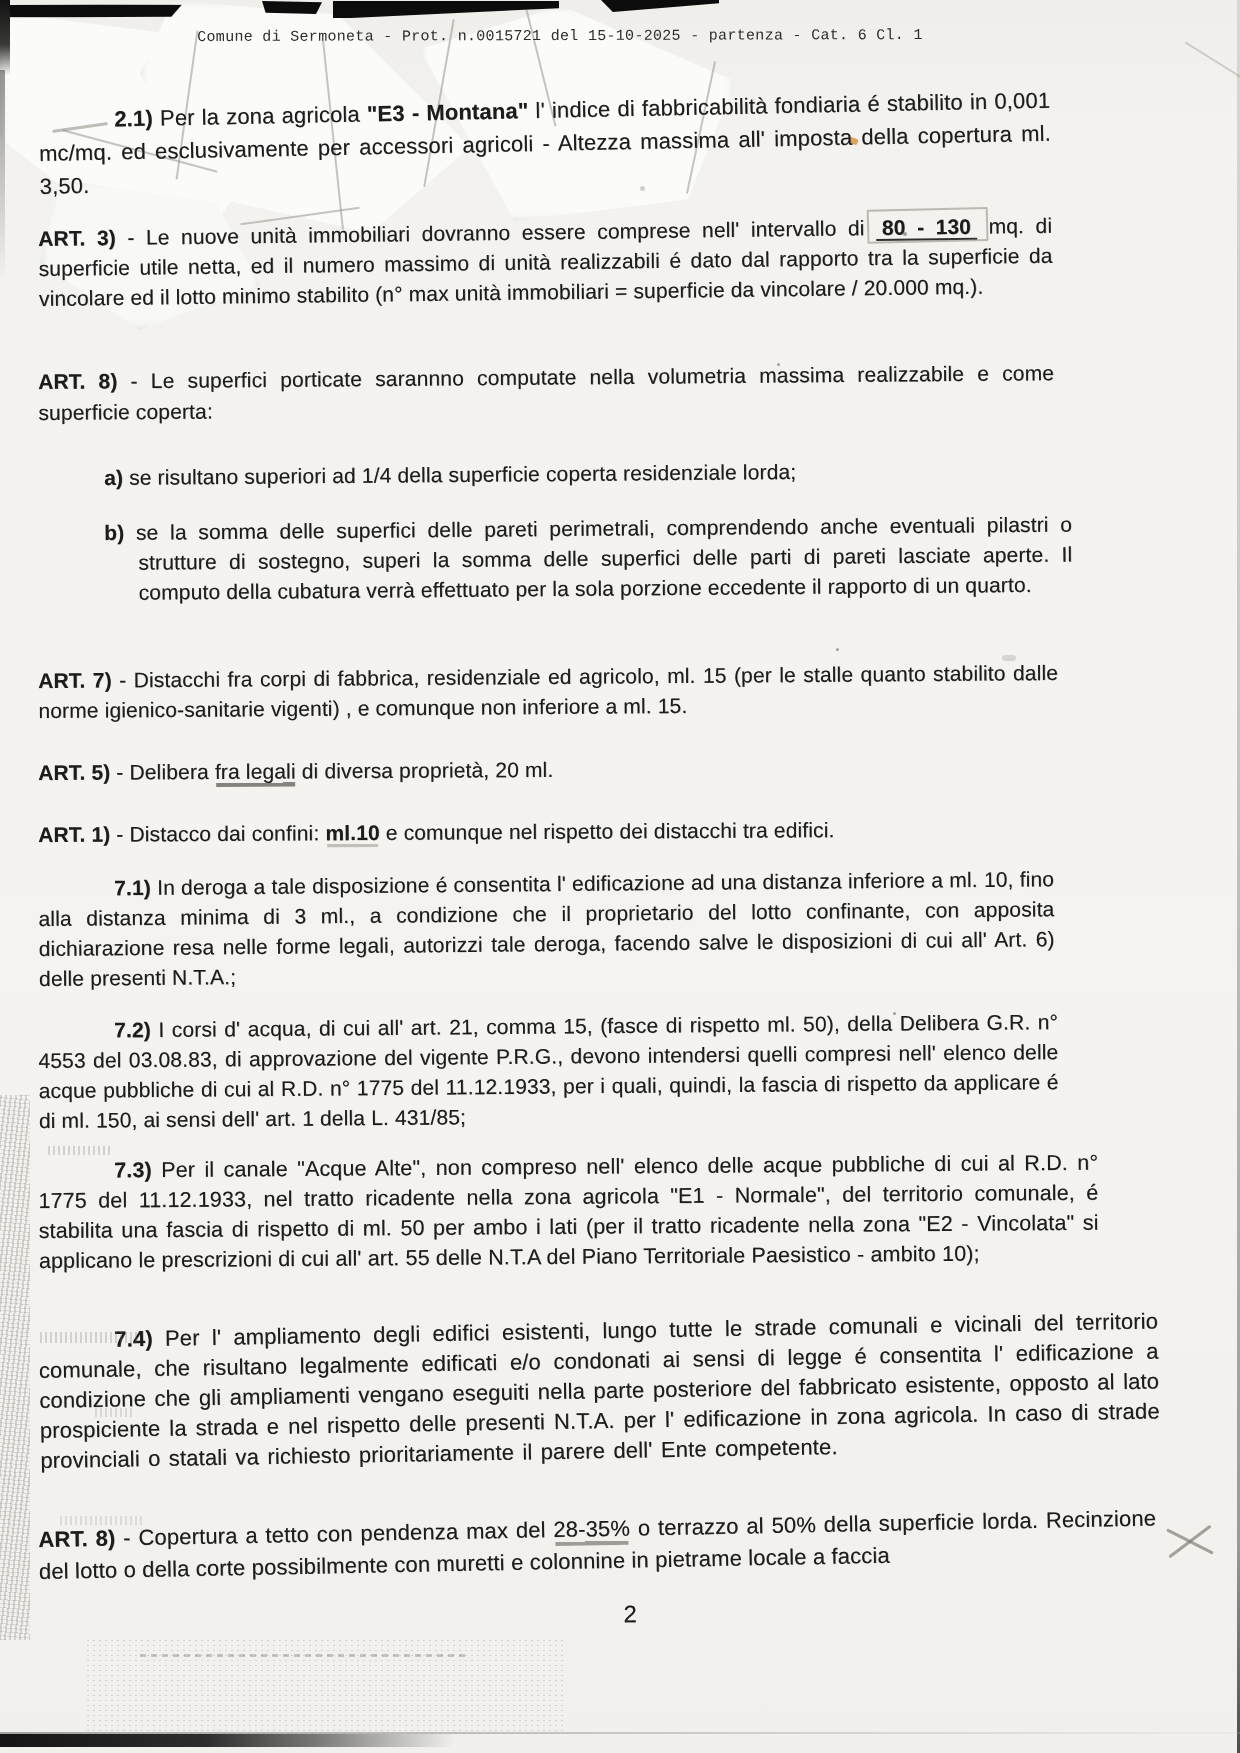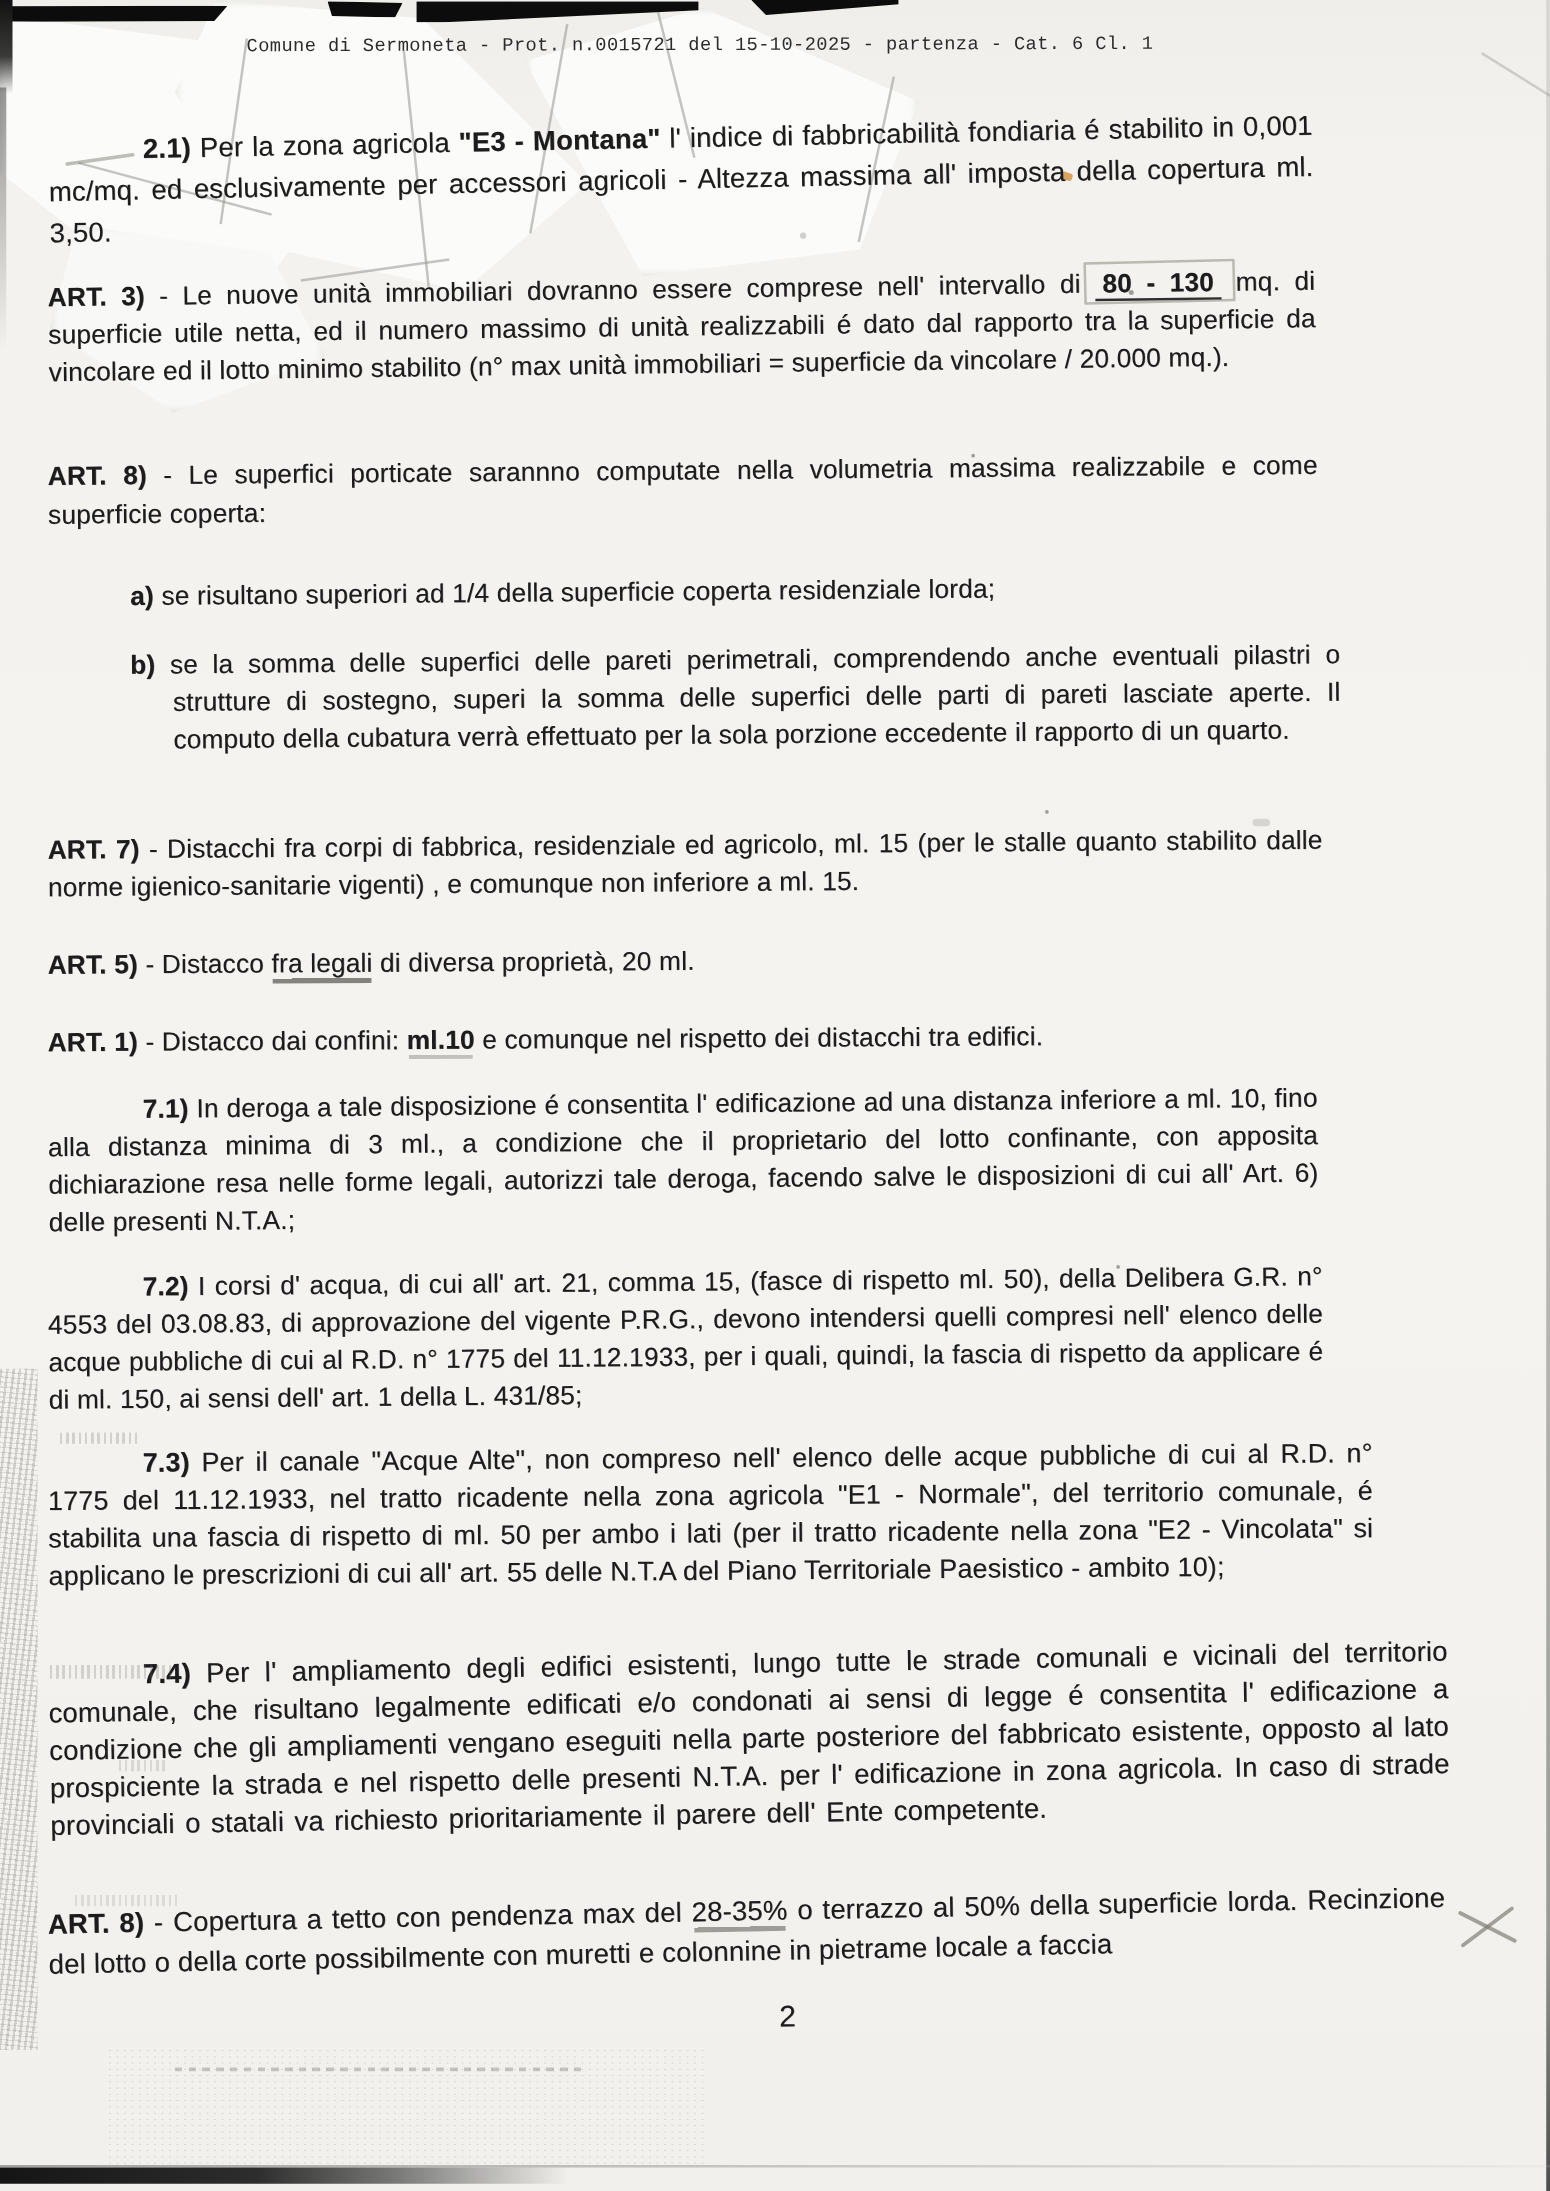--- a/index.html
+++ b/index.html
@@ -145,21 +145,21 @@
 
   <div class="para p-art3"><span class="b">ART. 3)</span><span> - Le nuove unità immobiliari dovranno essere comprese nell' intervallo di </span><span class="boxed">80 - 130</span><span> mq. di superficie utile netta, ed il numero massimo di unità realizzabili é dato dal rapporto tra la superficie da vincolare ed il lotto minimo stabilito (n° max unità immobiliari = superficie da vincolare / 20.000 mq.).</span></div>
 
   <div class="para p-art4"><span class="b">ART. 8)</span><span> - Le superfici porticate sarannno computate nella volumetria massima realizzabile e come superficie coperta:</span></div>
 
   <div class="para p-item-a"><span class="b">a)</span><span> se risultano superiori ad 1/4 della superficie coperta residenziale lorda;</span></div>
   <div class="para p-item-b"><span class="b">b)</span><span> se la somma delle superfici delle pareti perimetrali, comprendendo anche eventuali pilastri o strutture di sostegno, superi la somma delle superfici delle parti di pareti lasciate aperte. Il computo della cubatura verrà effettuato per la sola porzione eccedente il rapporto di un quarto.</span></div>
 
   <div class="para p-art5"><span class="b">ART. 7)</span><span> - Distacchi fra corpi di fabbrica, residenziale ed agricolo, ml. 15 (per le stalle quanto stabilito dalle norme igienico-sanitarie vigenti) , e comunque non inferiore a ml. 15.</span></div>
 
-  <div class="para p-art6"><span class="b">ART. 5)</span><span> - Distacco </span><span class="ul-dark">fra legali</span><span> di diversa proprietà, 20 ml.</span></div>
+  <div class="para p-art6"><span class="b">ART. 5)</span><span> - Delibera </span><span class="ul-dark">fra legali</span><span> di diversa proprietà, 20 ml.</span></div>
 
   <div class="para p-art7"><span class="b">ART. 1)</span><span> - Distacco dai confini: </span><span class="ul-faint">ml.10</span><span> e comunque nel rispetto dei distacchi tra edifici.</span></div>
 
   <div class="para p-71"><span class="b">7.1)</span><span> In deroga a tale disposizione é consentita l' edificazione ad una distanza inferiore a ml. 10, fino alla distanza minima di 3 ml., a condizione che il proprietario del lotto confinante, con apposita dichiarazione resa nelle forme legali, autorizzi tale deroga, facendo salve le disposizioni di cui all' Art. 6) delle presenti N.T.A.;</span></div>
   <div class="para p-72"><span class="b">7.2)</span><span> I corsi d' acqua, di cui all' art. 21, comma 15, (fasce di rispetto ml. 50), della Delibera G.R. n° 4553 del 03.08.83, di approvazione del vigente P.R.G., devono intendersi quelli compresi nell' elenco delle acque pubbliche di cui al R.D. n° 1775 del 11.12.1933, per i quali, quindi, la fascia di rispetto da applicare é di ml. 150, ai sensi dell' art. 1 della L. 431/85;</span></div>
   <div class="para p-73"><span class="b">7.3)</span><span> Per il canale "Acque Alte", non compreso nell' elenco delle acque pubbliche di cui al R.D. n° 1775 del 11.12.1933, nel tratto ricadente nella zona agricola "E1 - Normale", del territorio comunale, é stabilita una fascia di rispetto di ml. 50 per ambo i lati (per il tratto ricadente nella zona "E2 - Vincolata" si applicano le prescrizioni di cui all' art. 55 delle N.T.A del Piano Territoriale Paesistico - ambito 10);</span></div>
   <div class="para p-74"><span class="b">7.4)</span><span> Per l' ampliamento degli edifici esistenti, lungo tutte le strade comunali e vicinali del territorio comunale, che risultano legalmente edificati e/o condonati ai sensi di legge é consentita l' edificazione a condizione che gli ampliamenti vengano eseguiti nella parte posteriore del fabbricato esistente, opposto al lato prospiciente la strada e nel rispetto delle presenti N.T.A. per l' edificazione in zona agricola. In caso di strade provinciali o statali va richiesto prioritariamente il parere dell' Ente competente.</span></div>
 
   <div class="para p-art8"><span class="b">ART. 8)</span><span> - Copertura a tetto con pendenza max del </span><span class="ul-pencil">28-35%</span><span> o terrazzo al 50% della superficie lorda. Recinzione del lotto o della corte possibilmente con muretti e colonnine in pietrame locale a faccia</span></div>
 

